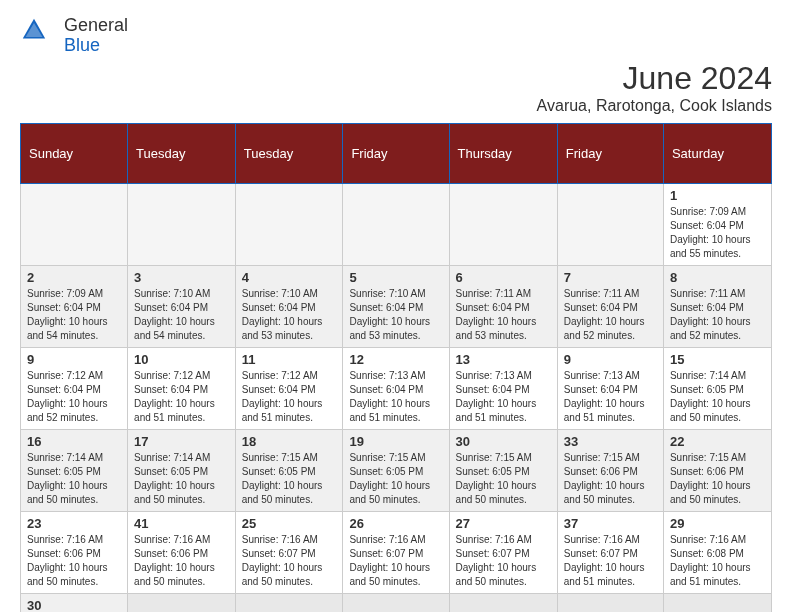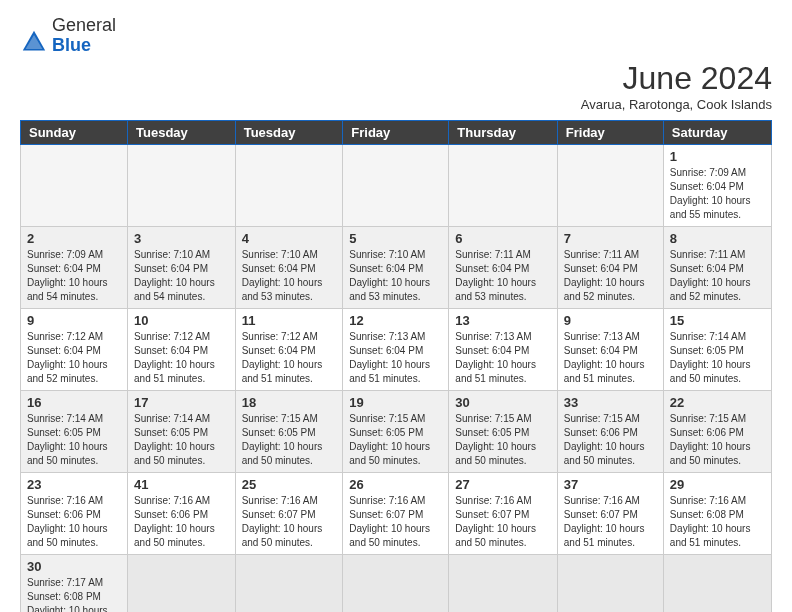--- a/index.html
+++ b/index.html
@@ -11,58 +11,58 @@
       padding: 16px 20px;
     }
     .header {
       display: flex;
       justify-content: space-between;
       align-items: flex-start;
       margin-bottom: 8px;
     }
     .logo {
       display: flex;
-      align-items: flex-end;
-      gap: 4px;
+      align-items: flex-start;
+      gap: 16px;
     }
     .logo-text {
       font-size: 18px;
       line-height: 1.1;
     }
     .logo-general { color: #333; font-weight: normal; }
-    .logo-blue { color: #1565c0; font-weight: bold; }
+    .logo-blue { color: #1565c0; font-weight: normal; }
     .logo-icon {
       width: 28px;
       height: 28px;
     }
     .title-block {
       text-align: right;
     }
     .main-title {
       font-size: 32px;
       color: #333;
       font-weight: normal;
       margin-top: 44px;
     }
     .subtitle {
-      font-size: 13px;
+      font-size: 16px;
       color: #333;
       text-align: center;
     }
     .calendar {
       width: 100%;
       border-collapse: collapse;
       border: 1px solid #ccc;
     }
     .calendar th {
-      background: #404040;
+      background: #7f1d1d;
       color: #fff;
       font-size: 13px;
-      font-weight: bold;
-      padding: 4px 8px;
+      font-weight: normal;
+      padding: 22px 8px;
       text-align: left;
       border: 1px solid #1565c0;
     }
     .calendar td {
       width: 113px;
       vertical-align: top;
       padding: 4px 6px;
       border: 1px solid #ccc;
       font-size: 10.5px;
       color: #333;

